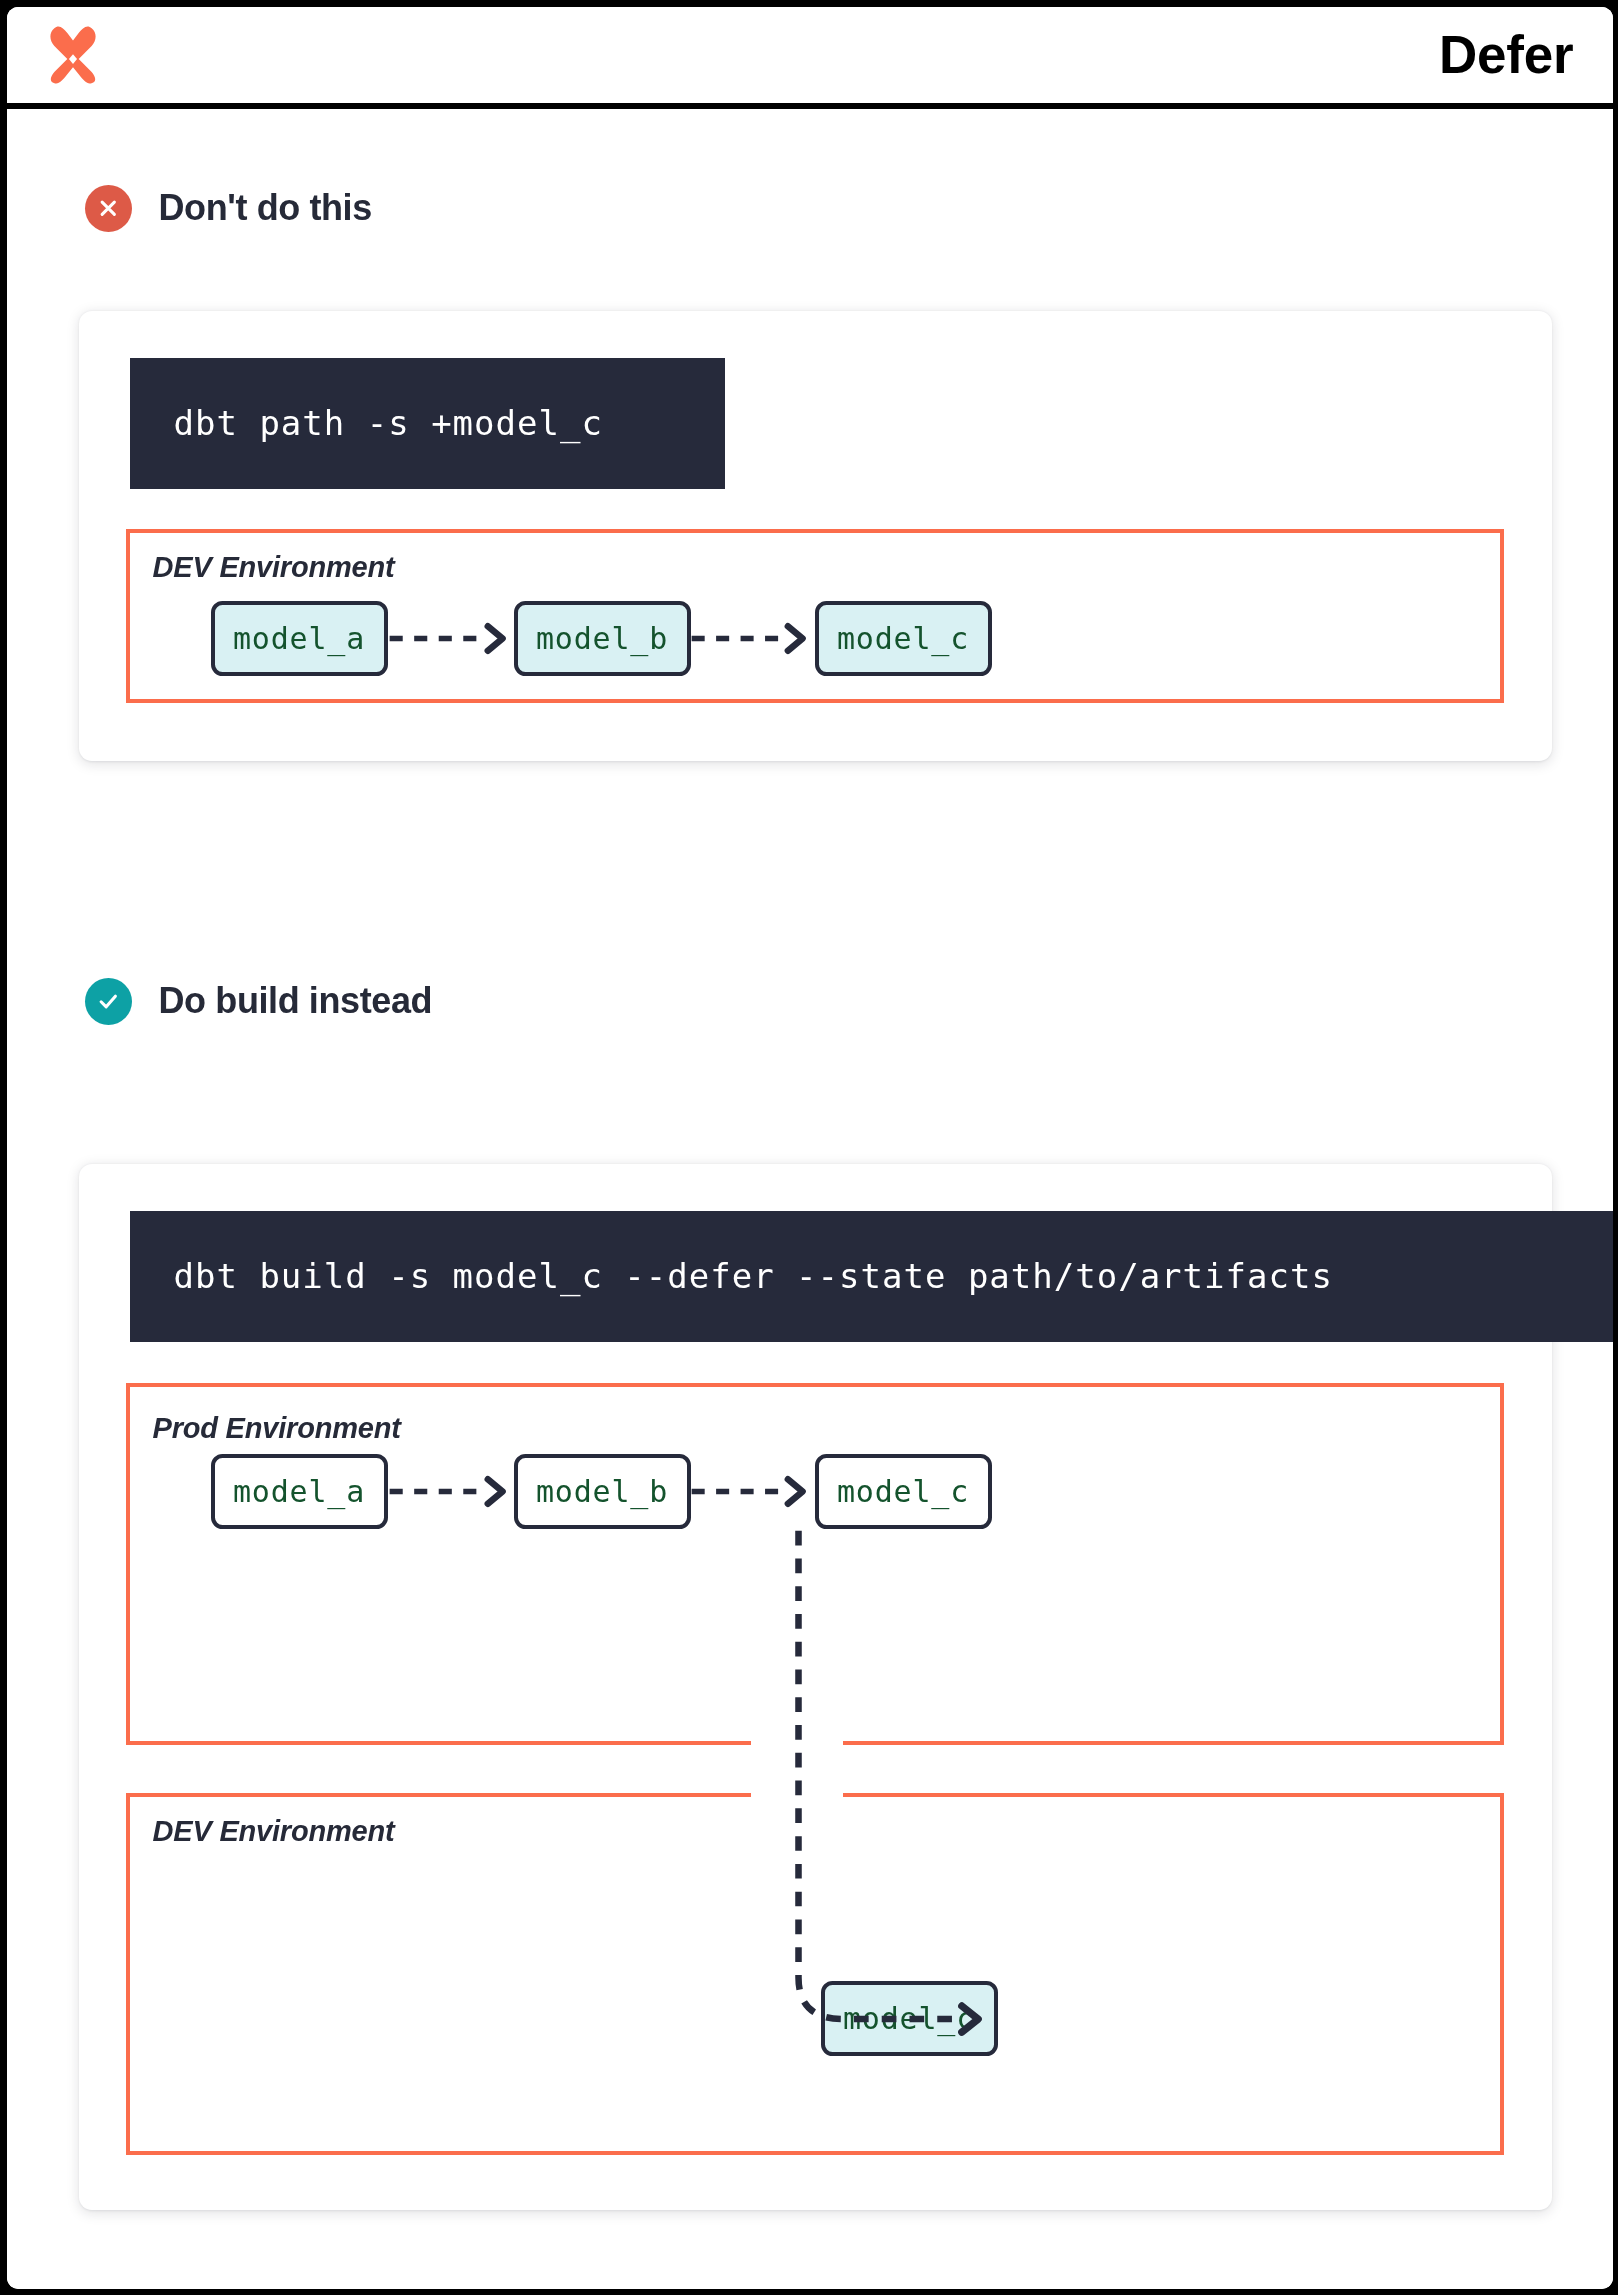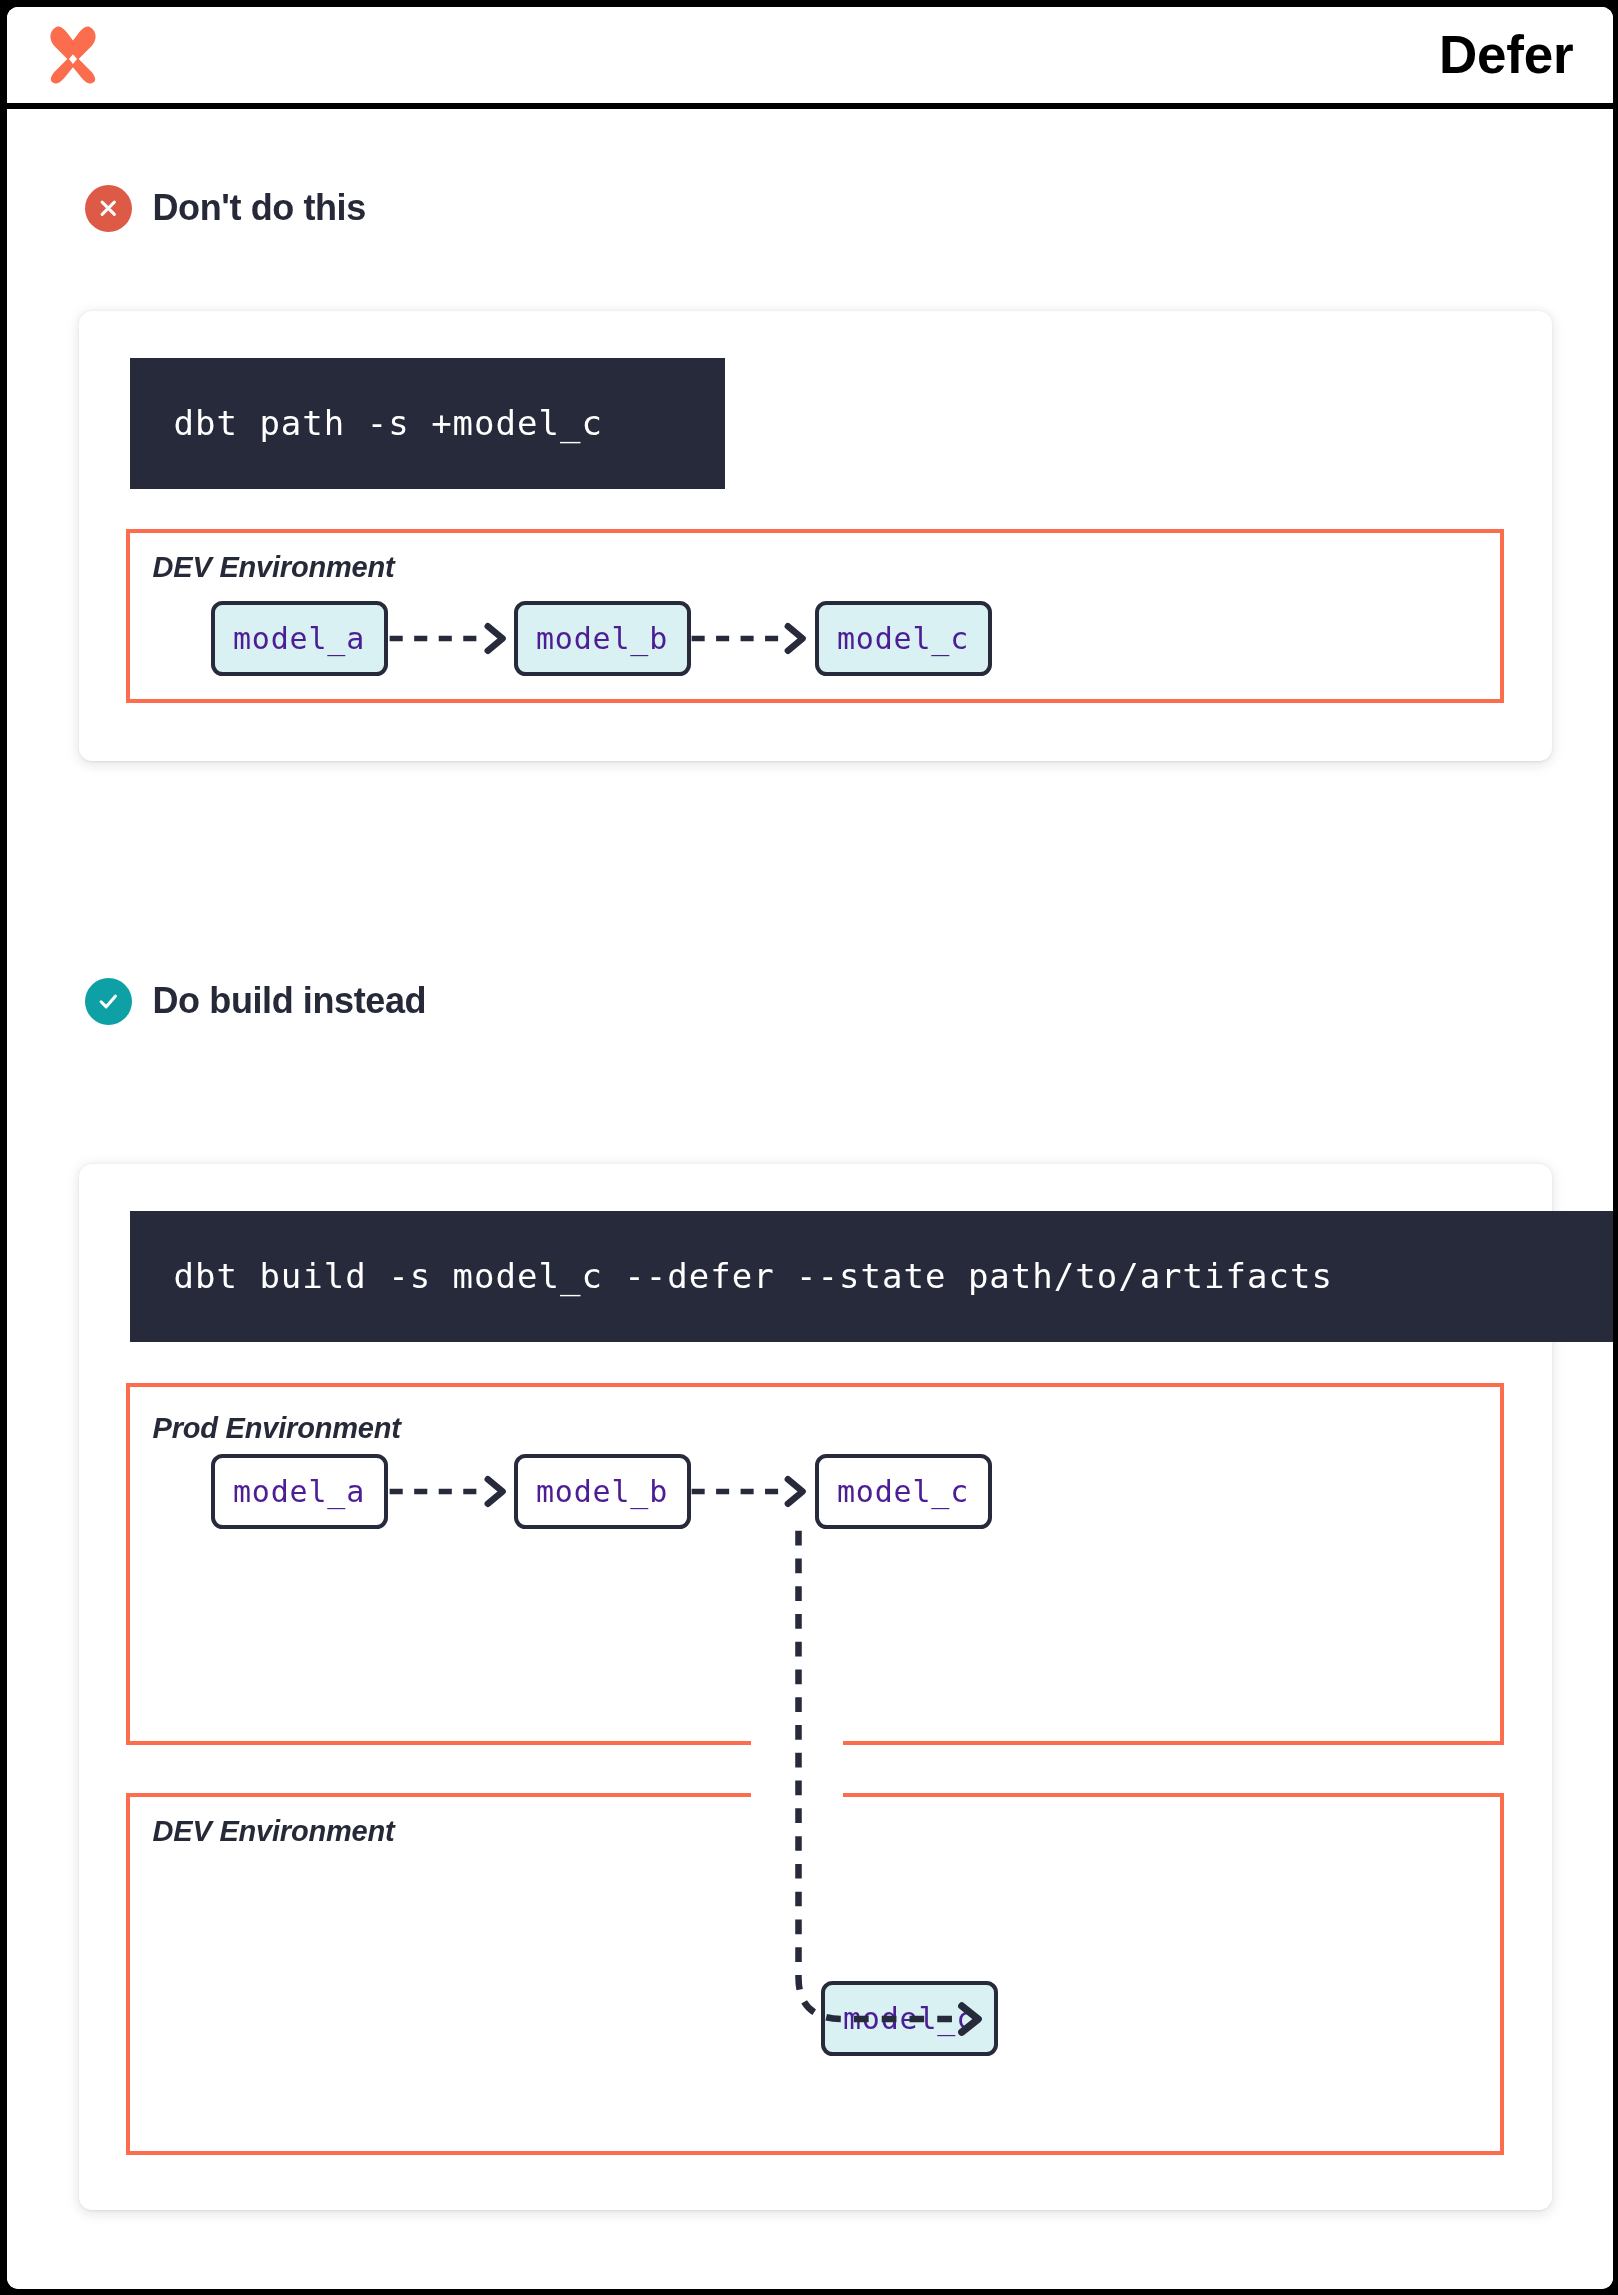--- a/index.html
+++ b/index.html
@@ -54,21 +54,21 @@
     left: 0; top: 102px;
     width: 1606px; height: 2180px;
     background: #ffffff;
   }
 
   
   .section-head {
     position: absolute;
     display: flex;
     align-items: center;
-    gap: 21px;
+    gap: 27px;
   }
   .badge {
     width: 47px; height: 47px;
     border-radius: 50%;
     display: flex;
     align-items: center;
     justify-content: center;
     flex: 0 0 auto;
   }
   .badge.bad  { background: #DD5A47; }
@@ -128,21 +128,21 @@
   
   .node {
     position: absolute;
     border: 4.9px solid #262A3B;
     border-radius: 11.4px;
     display: flex;
     align-items: center;
     justify-content: center;
     font-family: "DejaVu Sans Mono", monospace;
     font-size: 30px;
-    color: #4c1d95;
+    color: #14532d;
     letter-spacing: 0.8px;
   }
   .node.cyan  { background: #D9F1F3; }
   .node.white { background: #ffffff; }
 
   
   .conn {
     position: absolute;
     overflow: visible;
     pointer-events: none;

